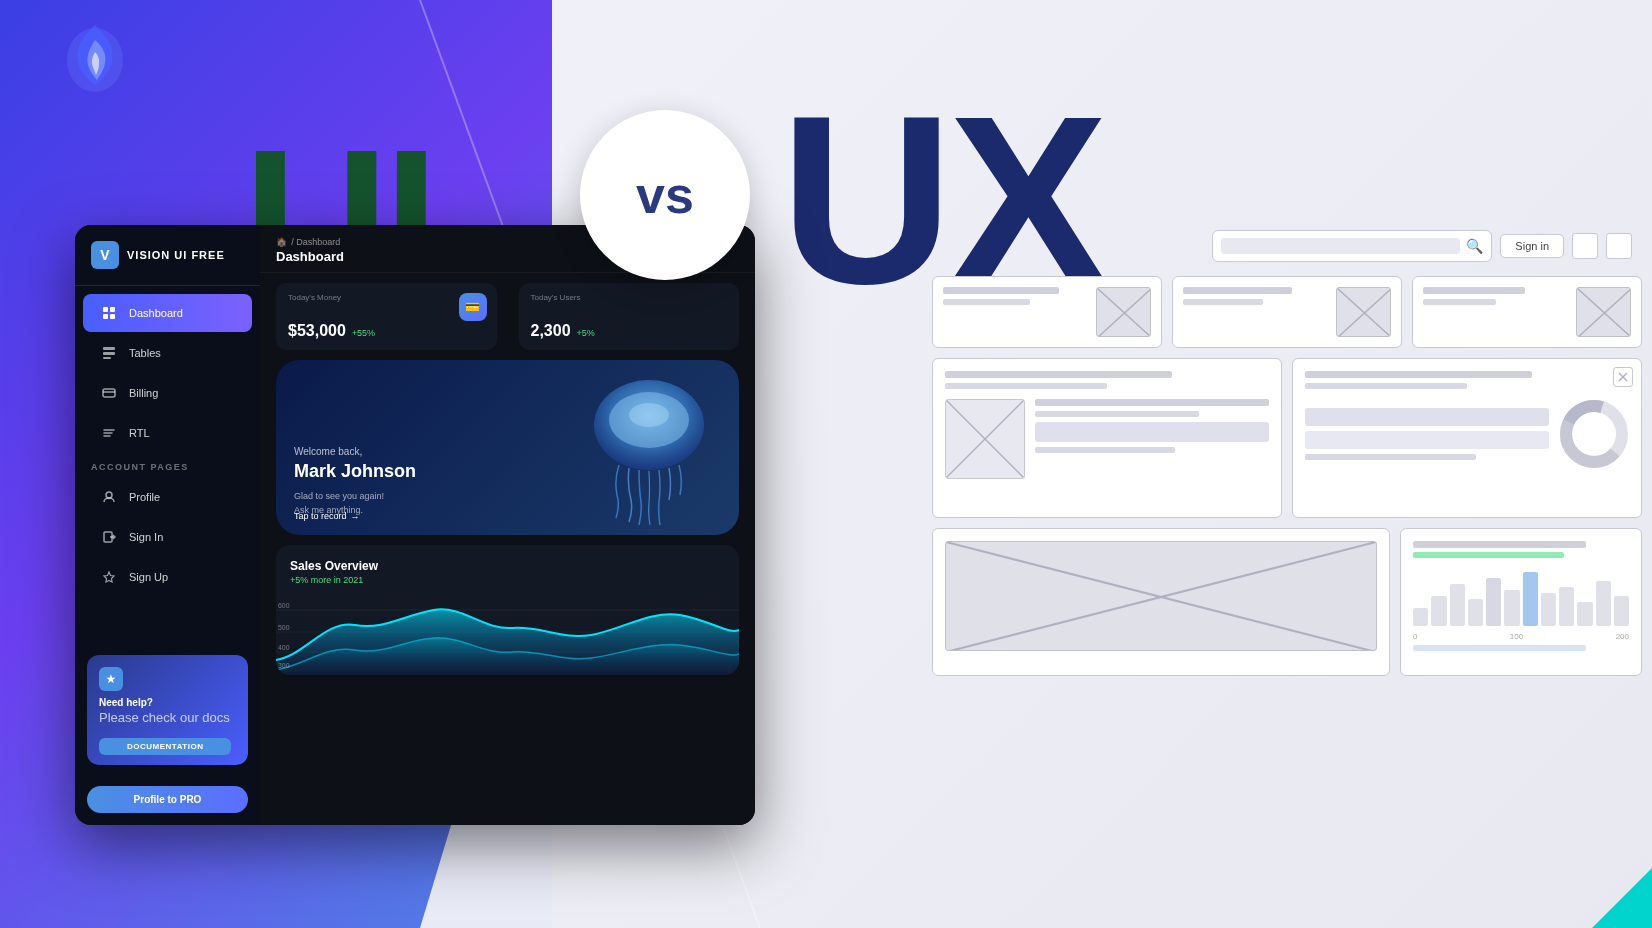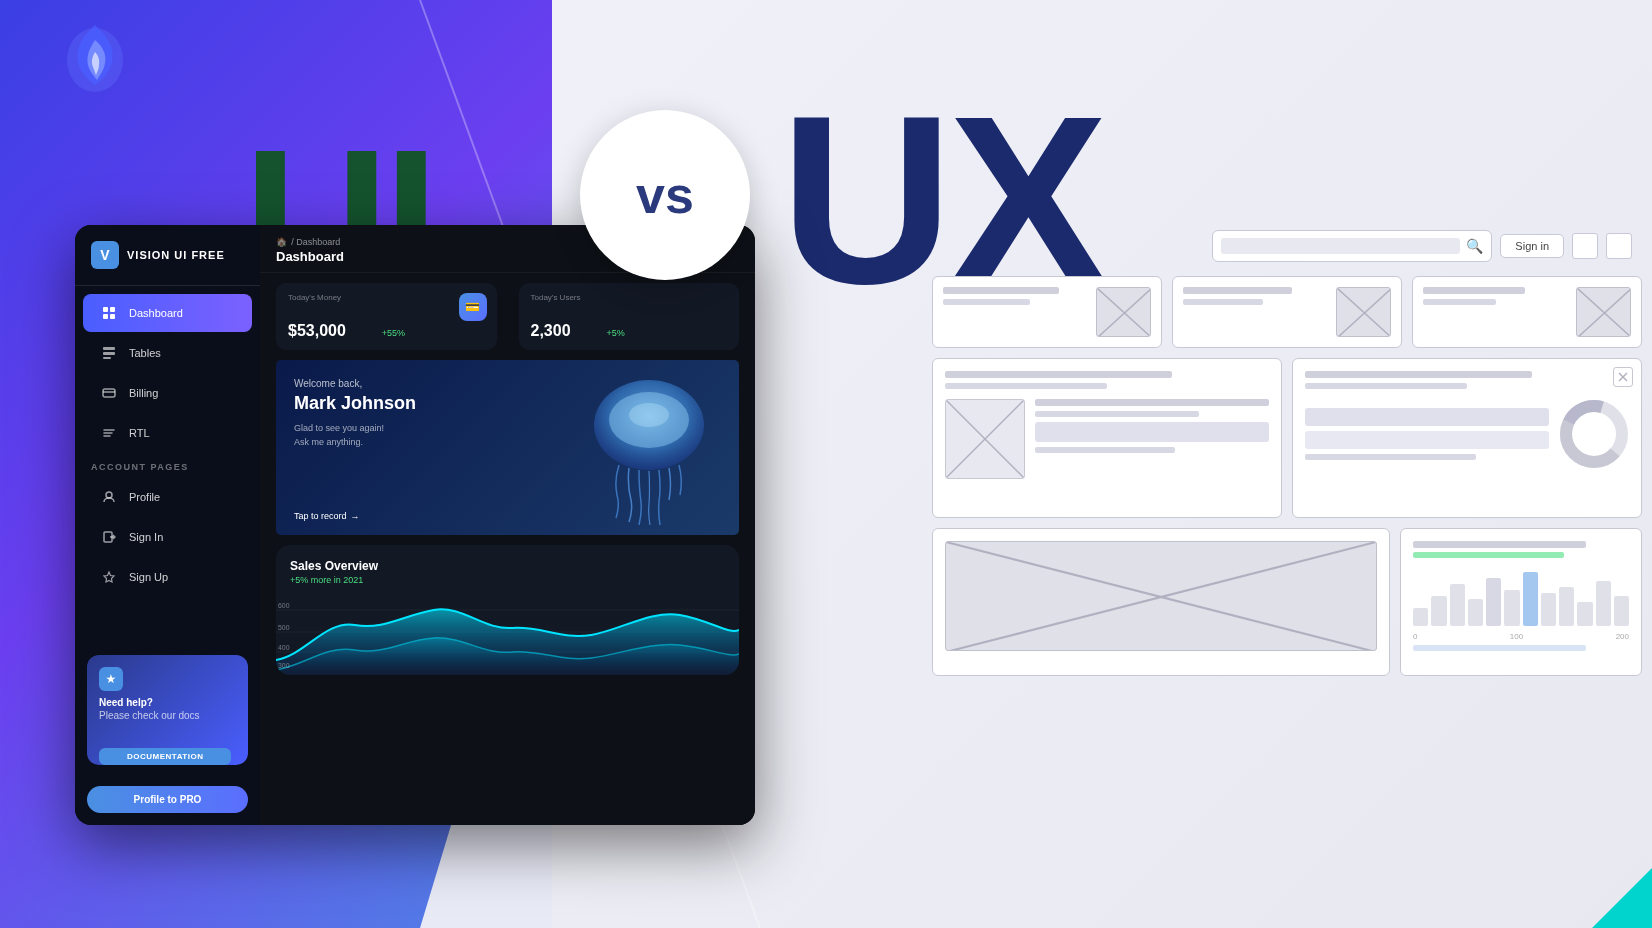--- a/index.html
+++ b/index.html
@@ -185,22 +185,22 @@
       margin-bottom: 6px;
     }
     .help-title {
       color: white;
       font-size: 10px;
       font-weight: bold;
       margin-bottom: 2px;
     }
     .help-subtitle {
       color: rgba(255,255,255,0.7);
-      font-size: 10px;
-      margin-bottom: 24px;
+      font-size: 13px;
+      margin-bottom: 10px;
     }
     .help-btn {
       background: #4a90e2;
       color: white;
       border: none;
       border-radius: 6px;
       padding: 4px 28px;
       font-size: 8px;
       font-weight: bold;
       letter-spacing: 0.5px;
@@ -270,42 +270,41 @@
     }
     .stat-value {
       color: white;
       font-size: 16px;
       font-weight: bold;
       margin-top: 16px;
     }
     .stat-change {
       color: #4ade80;
       font-size: 9px;
-      margin-left: 30px;
     }
     .stat-icon {
       position: absolute;
       right: 10px; top: 10px;
       width: 28px; height: 28px;
       border-radius: 8px;
       background: linear-gradient(135deg, #4a90e2, #5b6eff);
       display: flex; align-items: center; justify-content: center;
       color: white; font-size: 12px;
     }
 
     
     .welcome-card {
       margin: 0 16px 10px;
       height: 175px;
-      border-radius: 5px;
+      border-radius: 24px;
       background: linear-gradient(135deg, #0a1a4a, #1a3a6a);
       position: relative;
       overflow: hidden;
       display: flex;
-      align-items: flex-start;
+      align-items: flex-end;
       padding: 18px;
     }
     .welcome-content {
       z-index: 2;
     }
     .welcome-greeting {
       color: rgba(255,255,255,0.7);
       font-size: 10px;
       margin-bottom: 4px;
     }

